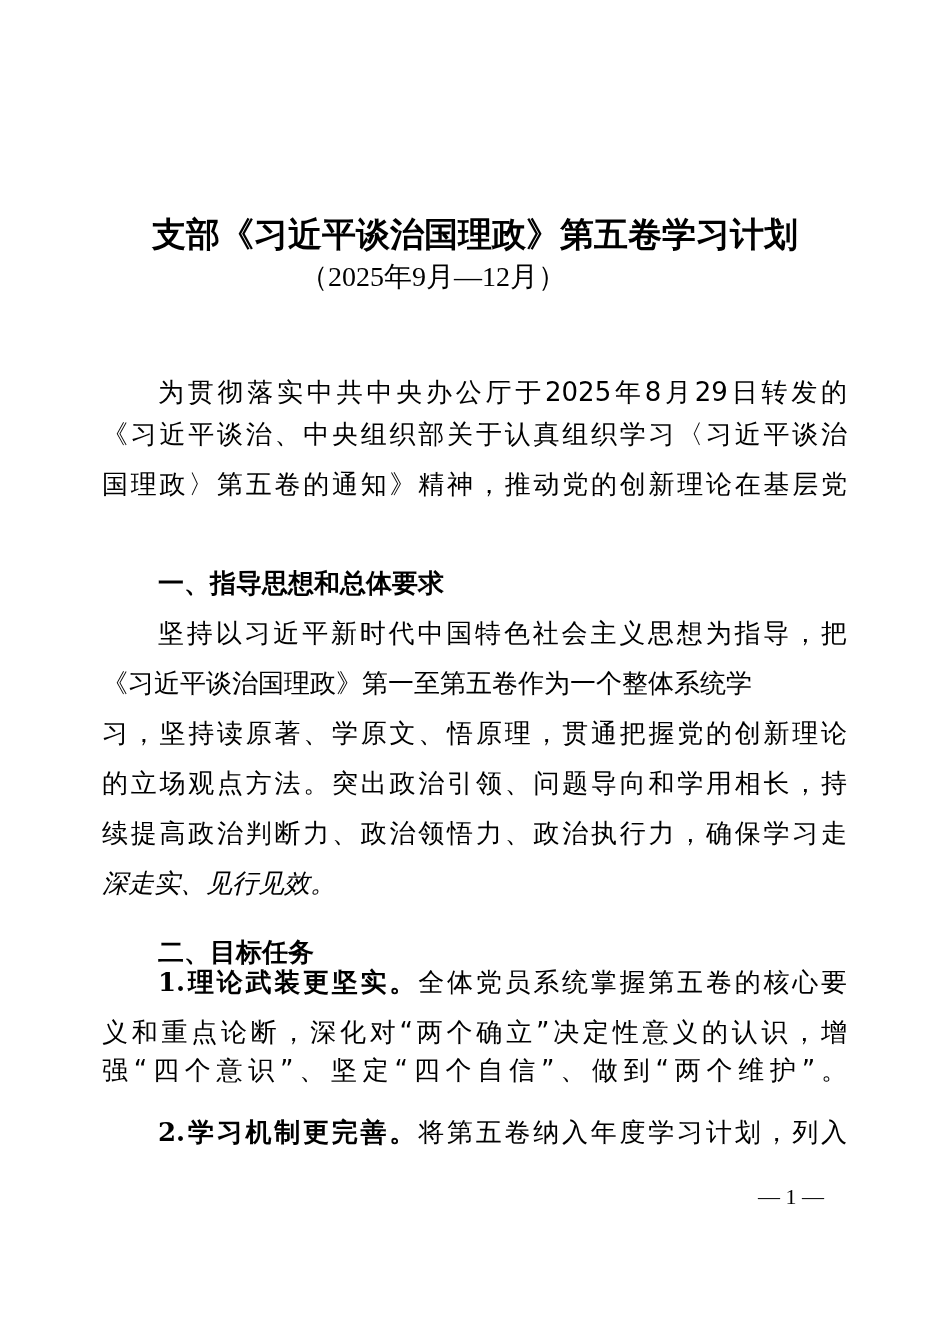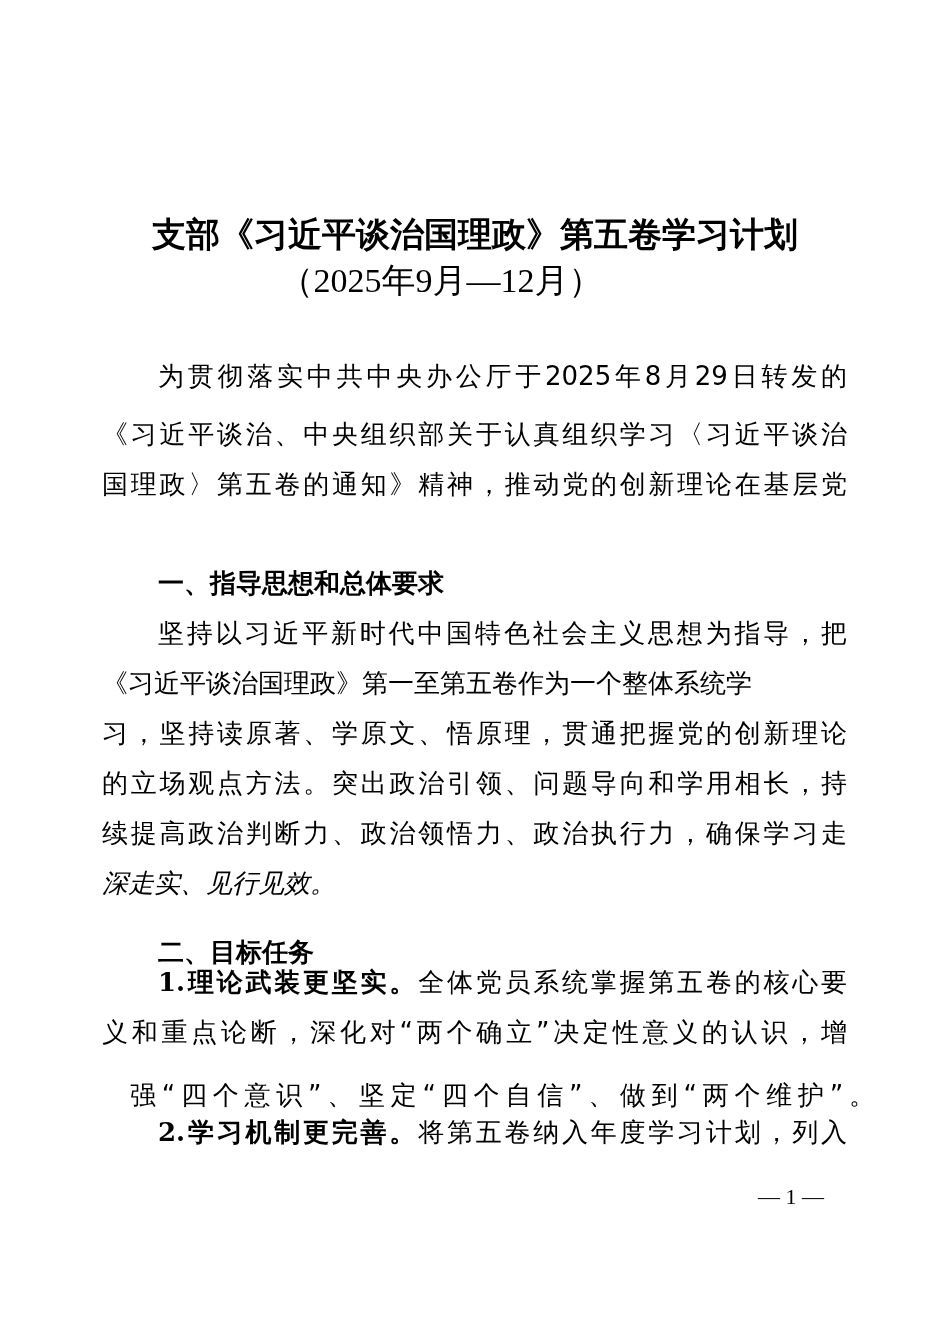--- a/index.html
+++ b/index.html
@@ -4,23 +4,23 @@
   <style>
     html, body { margin: 0; padding: 0; background: #ffffff; }
     body { width: 950px; height: 1344px; position: relative; overflow: hidden; color: #000; }
     .page { position: absolute; left: 0; top: 0; width: 950px; height: 1344px; background: #fff; padding-left: 28px; }
     .title {
       position: absolute; left: 0; width: 950px; text-align: center;
       font-family: "DejaVu Serif", "Liberation Serif", serif; font-weight: bold;
       font-size: 34px; letter-spacing: 0px; white-space: nowrap;
     }
     .subtitle {
-      position: absolute; left: 16px; width: 850px; text-align: center;
+      position: absolute; left: 8px; width: 850px; text-align: center;
       font-family: "Liberation Serif", "DejaVu Serif", serif;
-      font-size: 34px; white-space: nowrap;
+      font-size: 28px; white-space: nowrap;
     }
     .line {
       position: absolute; left: 102px; width: 745px;
       font-family: "DejaVu Sans", "Liberation Sans", sans-serif;
       font-size: 26px; line-height: 40px; height: 40px; white-space: nowrap;
       text-align: justify; text-align-last: justify; letter-spacing: 0px;
     }
     .line.last { text-align-last: left; }
     .line.indent { left: 158px; width: 689px; }
     .heading {
@@ -36,34 +36,34 @@
     }
   </style>
 </head>
 <body>
 
 <div class="page">
 
   <div class="title" style="top:212px;">支部《习近平谈治国理政》第五卷学习计划</div>
   <div class="subtitle" style="top:258px;">（2025年9月—12月）</div>
 
-  <div class="line indent" style="top:356px;">为贯彻落实中共中央办公厅于2025年8月29日转发的</div>
+  <div class="line indent" style="top:372px;">为贯彻落实中共中央办公厅于2025年8月29日转发的</div>
   <div class="line" style="top:414px;">《习近平谈治、中央组织部关于认真组织学习〈习近平谈治</div>
   <div class="line" style="top:464px;">国理政〉第五卷的通知》精神，推动党的创新理论在基层党</div>
 
   <div class="heading bold-h" style="top:563px;">一、指导思想和总体要求</div>
   <div class="line indent" style="top:613px;">坚持以习近平新时代中国特色社会主义思想为指导，把</div>
   <div class="line last" style="top:663px;">《习近平谈治国理政》第一至第五卷作为一个整体系统学</div>
   <div class="line" style="top:713px;">习，坚持读原著、学原文、悟原理，贯通把握党的创新理论</div>
   <div class="line" style="top:763px;">的立场观点方法。突出政治引领、问题导向和学用相长，持</div>
   <div class="line" style="top:813px;">续提高政治判断力、政治领悟力、政治执行力，确保学习走</div>
   <div class="line last" style="top:863px;font-style:italic;">深走实、见行见效。</div>
 
   <div class="heading bold-h" style="top:932px;">二、目标任务</div>
 
   <div class="line indent" style="top:962px;"><span class="lead">1.理论武装更坚实。</span><span>全体党员系统掌握第五卷的核心要</span></div>
   <div class="line" style="top:1012px;">义和重点论断，深化对“两个确立”决定性意义的认识，增</div>
-  <div class="line" style="top:1075px;margin-left:28px;">强“四个意识”、坚定“四个自信”、做到“两个维护”。</div>
+  <div class="line" style="top:1050px;">强“四个意识”、坚定“四个自信”、做到“两个维护”。</div>
 
   <div class="line indent" style="top:1112px;"><span class="lead">2.学习机制更完善。</span><span>将第五卷纳入年度学习计划，列入</span></div>
 
   <div class="page-num">— 1 —</div>
 </div>
 
 </body></html>

